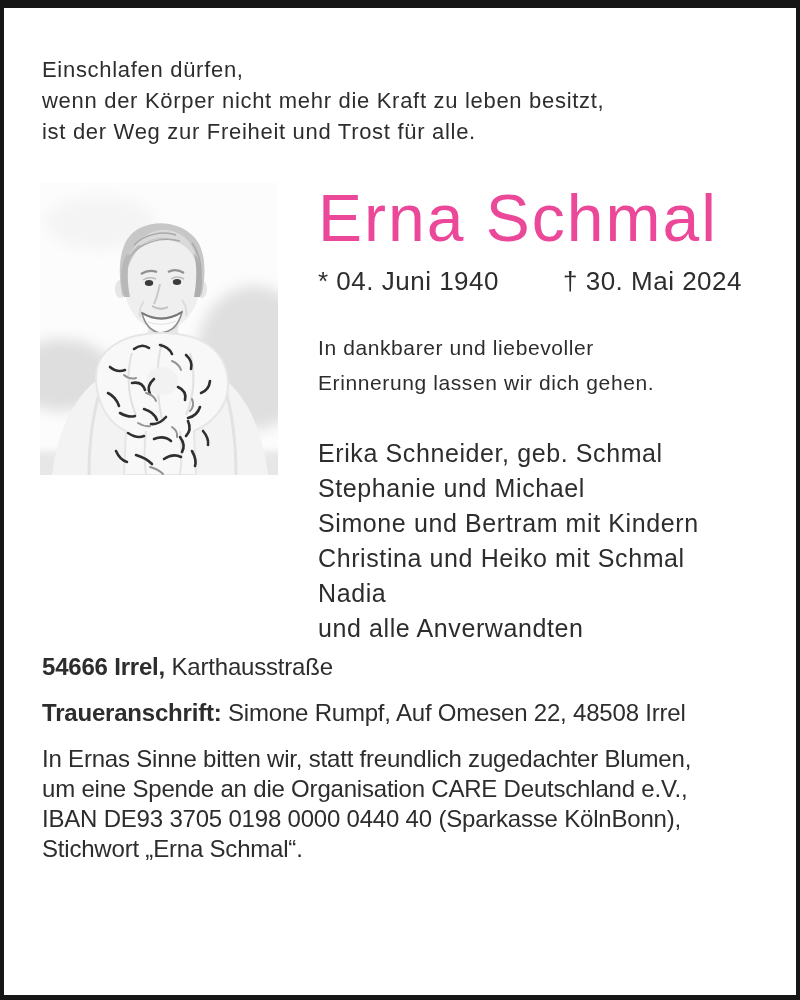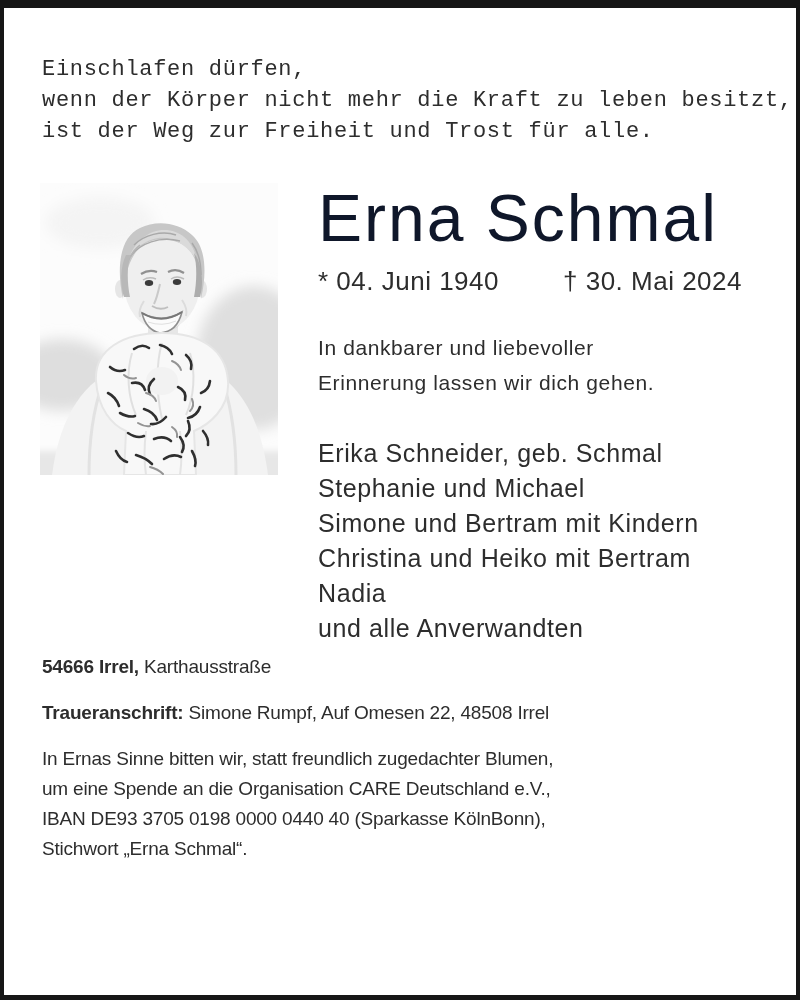--- a/index.html
+++ b/index.html
@@ -9,44 +9,44 @@
     box-sizing:border-box;
     background:#ffffff;
     border:solid #161616;
     border-width:8px 4px 5px 4px;
     font-family:"Liberation Sans", sans-serif;
     color:#2d2d2d;
     overflow:hidden;
   }
   .epigraph {
     position:absolute; left:38px; top:46px;
-    font-size:22px; line-height:31px; letter-spacing:0.7px;font-family:Liberation Mono, monospace;
+    font-size:22px; line-height:31px; letter-spacing:0.7px;
   }
   .photo-wrap {
     position:absolute; left:36px; top:175px;
     width:238px; height:292px;
   }
   .right-col {
     position:absolute; left:314px; top:174px; width:424px;
   }
   .name {
     margin:0; font-size:66px; font-weight:400;
     letter-spacing:2px; line-height:72px;
-    color:#0f172a; white-space:nowrap;
+    color:#ec4899; white-space:nowrap;
   }
   .dates {
     display:flex; justify-content:space-between;
     margin-top:10px; font-size:26px; line-height:34px;
     letter-spacing:0.5px;
   }
   .farewell { margin-top:32px; font-size:21px; line-height:35px; letter-spacing:0.6px; }
   .mourners { margin-top:36px; font-size:25px; line-height:35px; letter-spacing:0.6px; }
   .info {
     position:absolute; left:38px; top:644px; width:726px;
-    font-size:19px; letter-spacing:-0.2px;
+    font-size:24px; letter-spacing:-0.2px;
   }
   .info .line { line-height:30px; white-space:nowrap; }
   .info .para { margin:0 0 16px 0; }
   .seg-b { font-weight:700; }
 </style>
 </head>
 <body>
 
 <div class="page">
 
@@ -162,21 +162,21 @@
       <span>† 30. Mai 2024</span>
     </div>
     <div class="farewell">
       <div>In dankbarer und liebevoller</div>
       <div>Erinnerung lassen wir dich gehen.</div>
     </div>
     <div class="mourners">
       <div>Erika Schneider, geb. Schmal</div>
       <div>Stephanie und Michael</div>
       <div>Simone und Bertram mit Kindern</div>
-      <div>Christina und Heiko mit Bertram</div>
+      <div>Christina und Heiko mit Schmal</div>
       <div>Nadia</div>
       <div>und alle Anverwandten</div>
     </div>
   </div>
 
   <div class="info">
     <p class="para line">
       <span class="seg-b">54666 Irrel,</span><span> Karthausstraße</span>
     </p>
     <p class="para line">

